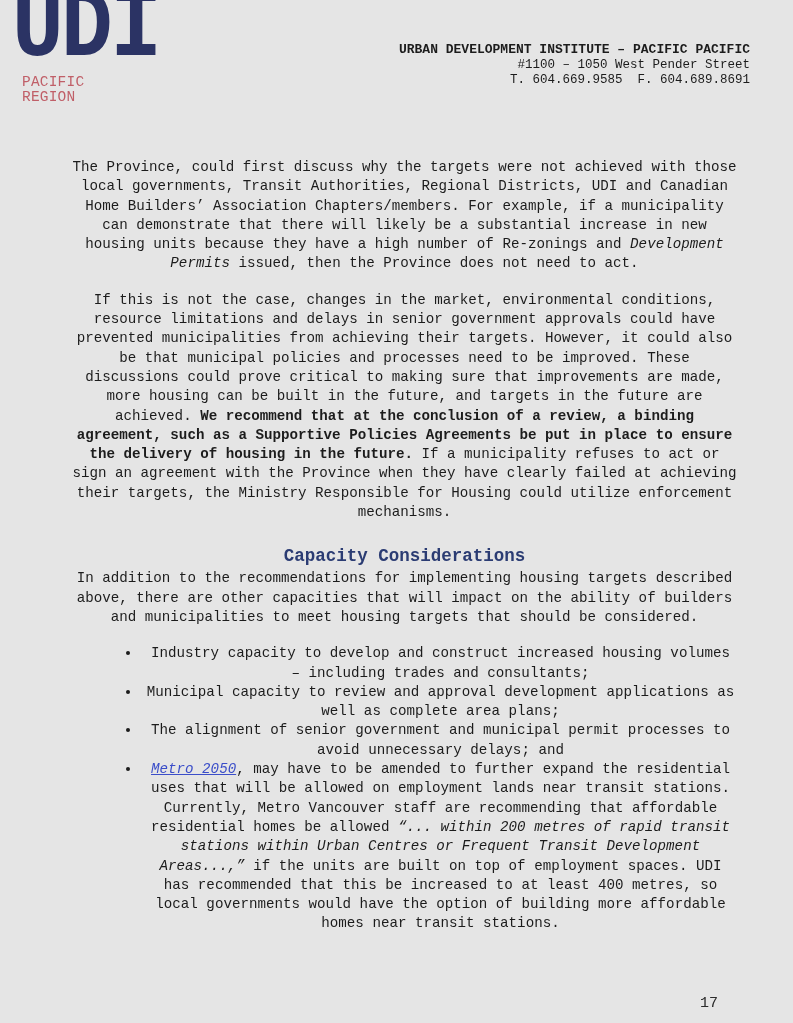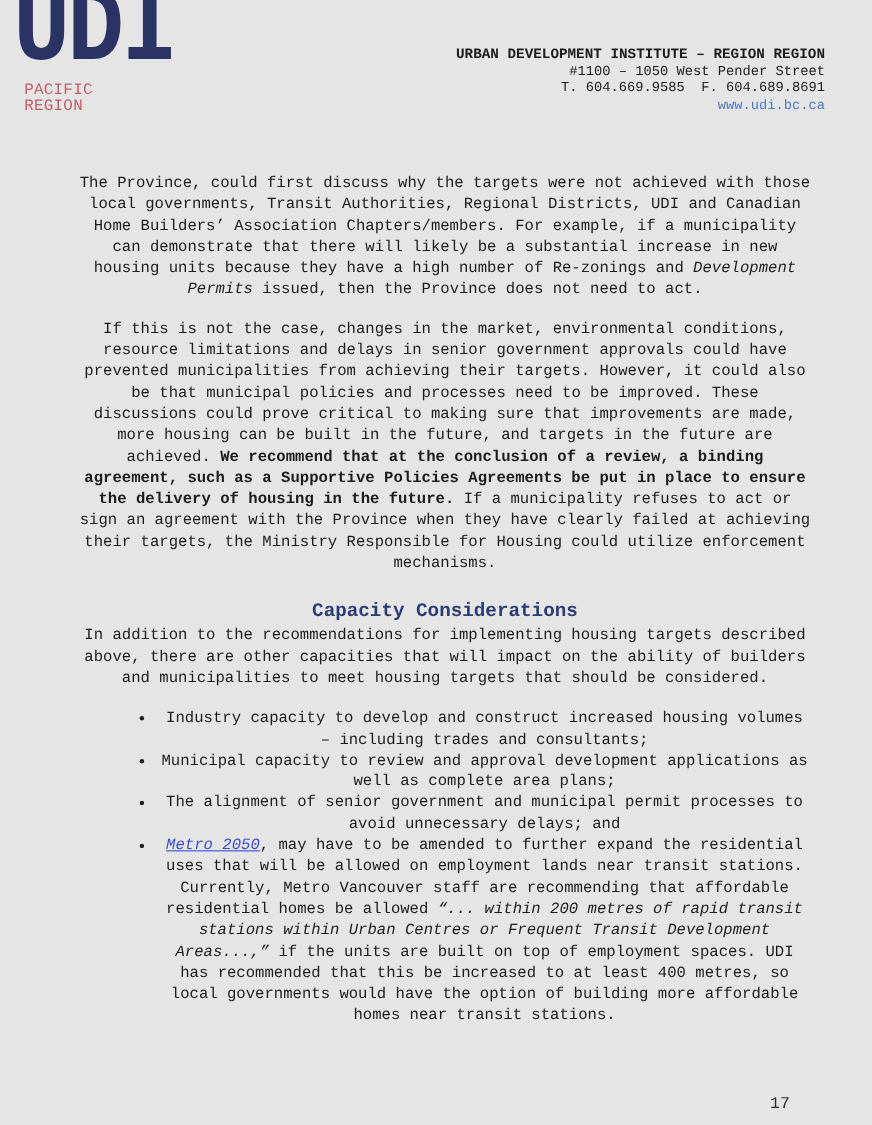--- a/index.html
+++ b/index.html
@@ -119,24 +119,23 @@
       </div>
       <div class="logo-sub">
         <div class="logo-region">
           <div>PACIFIC</div>
           <div>REGION</div>
         </div>
       </div>
     </div>
 
     <div class="contact">
-      <div class="org">URBAN DEVELOPMENT INSTITUTE – REGION REGION</div>
+      <div class="org">URBAN DEVELOPMENT INSTITUTE – PACIFIC PACIFIC</div>
       <div>#1100 – 1050 West Pender Street</div>
       <div>T. 604.669.9585&nbsp; F. 604.689.8691</div>
-      <div><a class="site">www.udi.bc.ca</a></div>
     </div>
   </header>
 
   <main>
     <p><span>The Province, could first discuss why the targets were not achieved with those local governments, Transit Authorities, Regional Districts, UDI and Canadian Home Builders’ Association Chapters/members. For example, if a municipality can demonstrate that there will likely be a substantial increase in new housing units because they have a high number of Re-zonings and </span><span class="italic">Development Permits</span><span> issued, then the Province does not need to act.</span></p>
     <p><span>If this is not the case, changes in the market, environmental conditions, resource limitations and delays in senior government approvals could have prevented municipalities from achieving their targets. However, it could also be that municipal policies and processes need to be improved. These discussions could prove critical to making sure that improvements are made, more housing can be built in the future, and targets in the future are achieved. </span><span class="bold">We recommend that at the conclusion of a review, a binding agreement, such as a Supportive Policies Agreements be put in place to ensure the delivery of housing in the future.</span><span> If a municipality refuses to act or sign an agreement with the Province when they have clearly failed at achieving their targets, the Ministry Responsible for Housing could utilize enforcement mechanisms.</span></p>
 
     <h2>Capacity Considerations</h2>
     <p>In addition to the recommendations for implementing housing targets described above, there are other capacities that will impact on the ability of builders and municipalities to meet housing targets that should be considered.</p>
 

